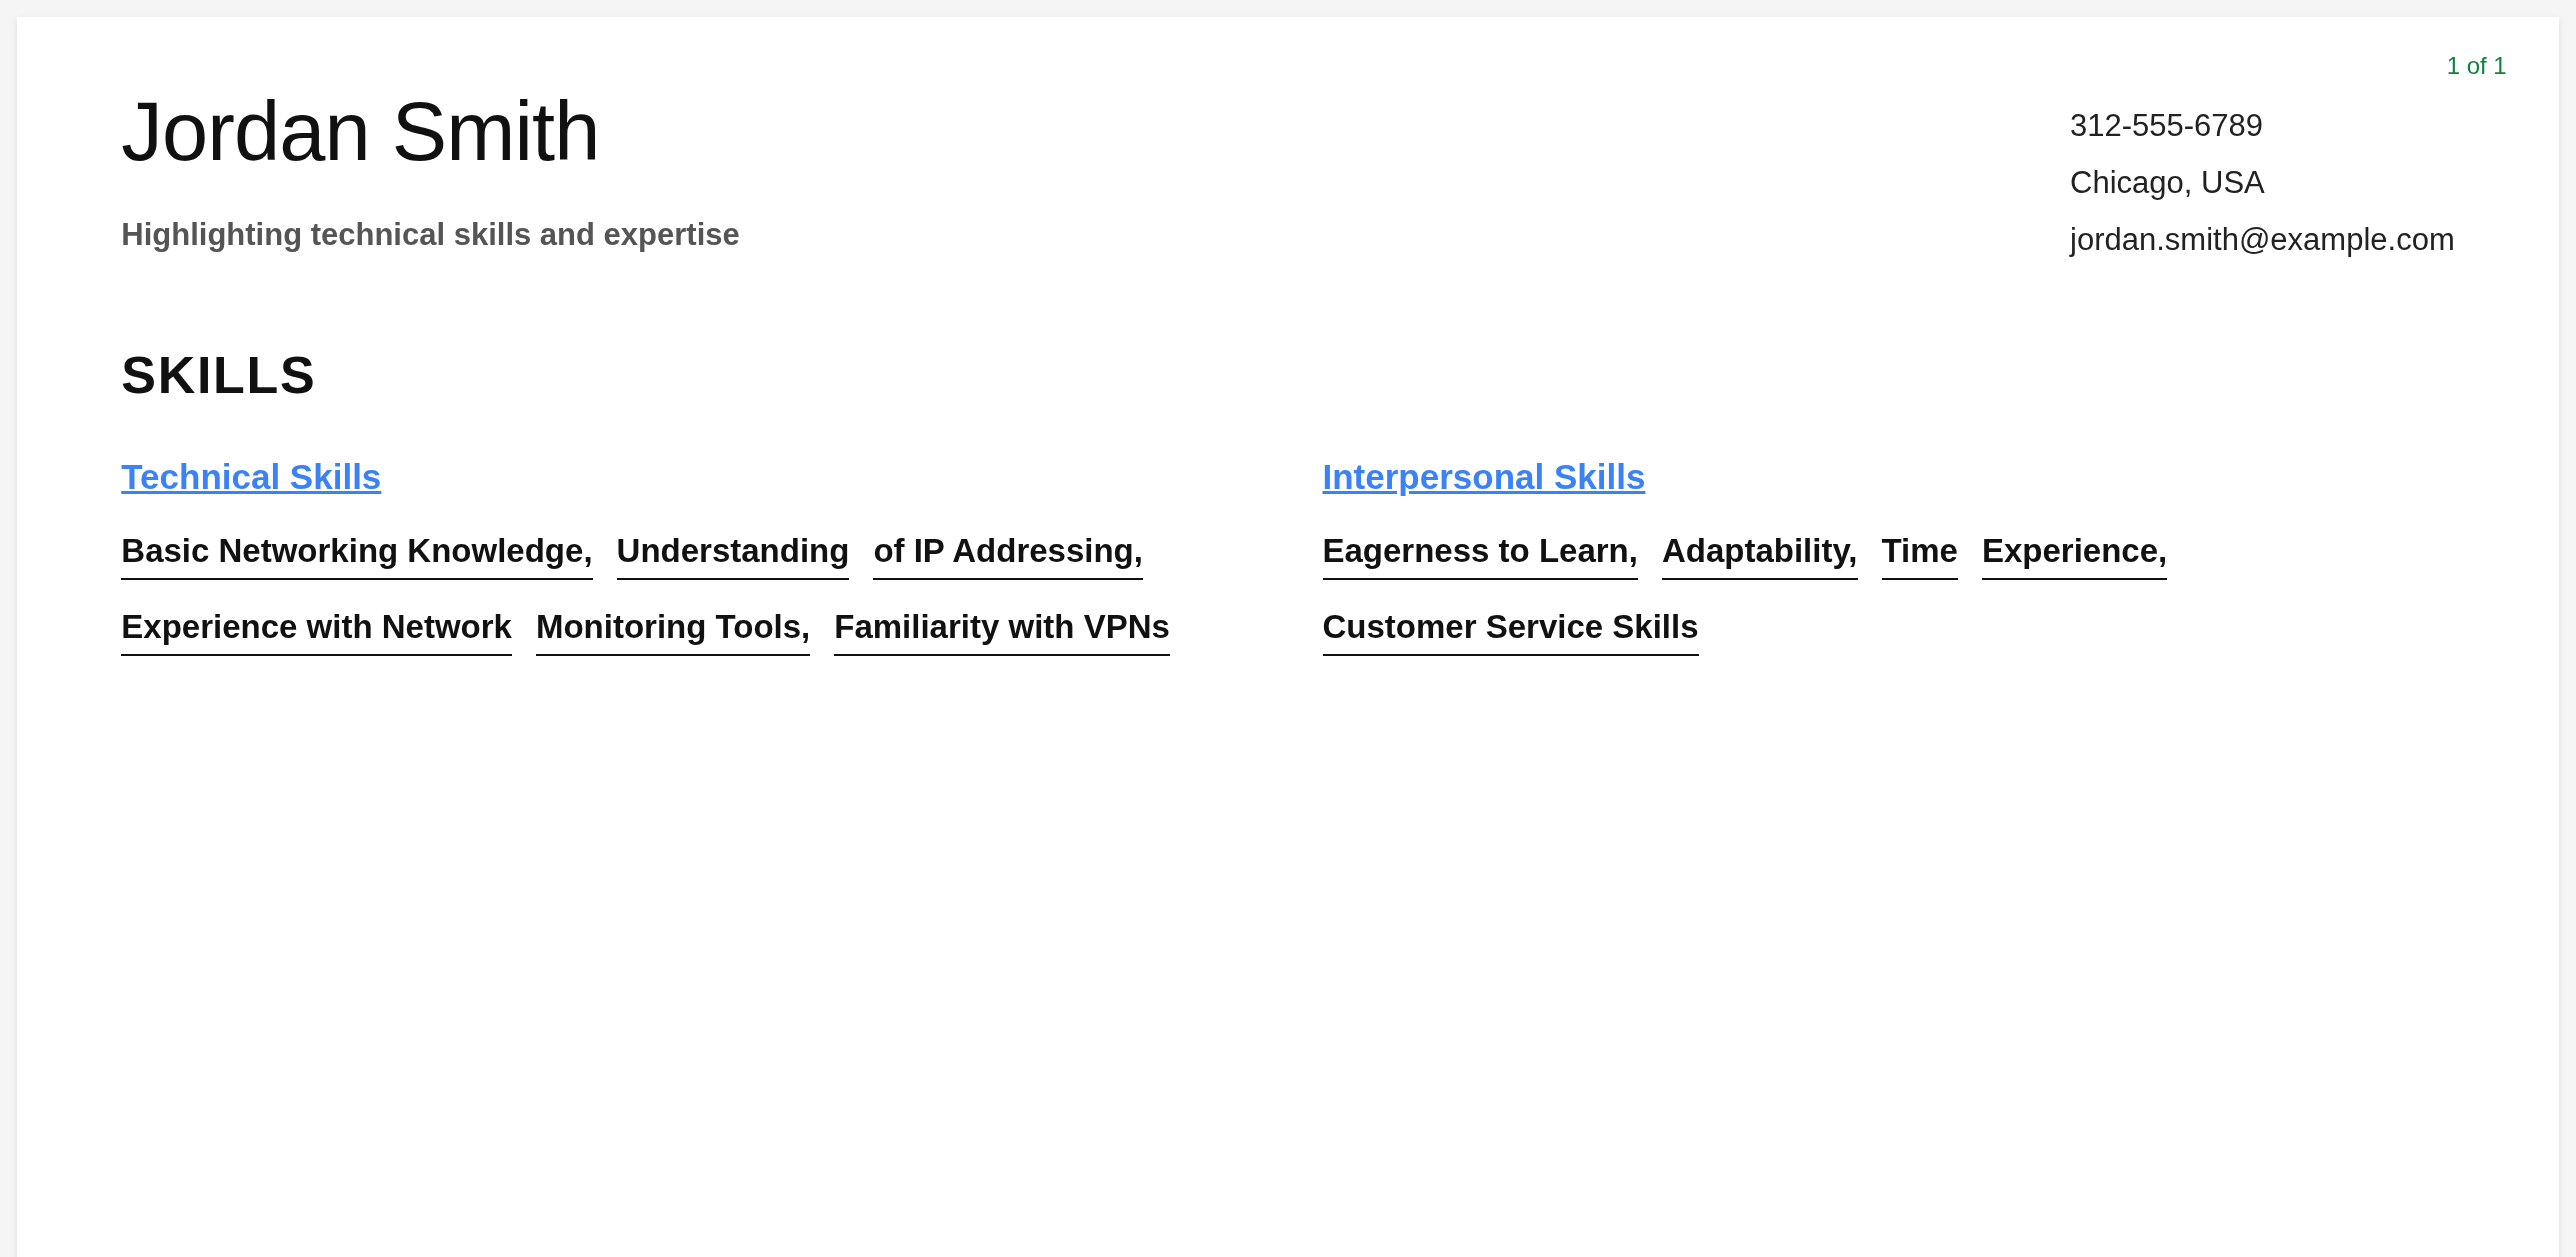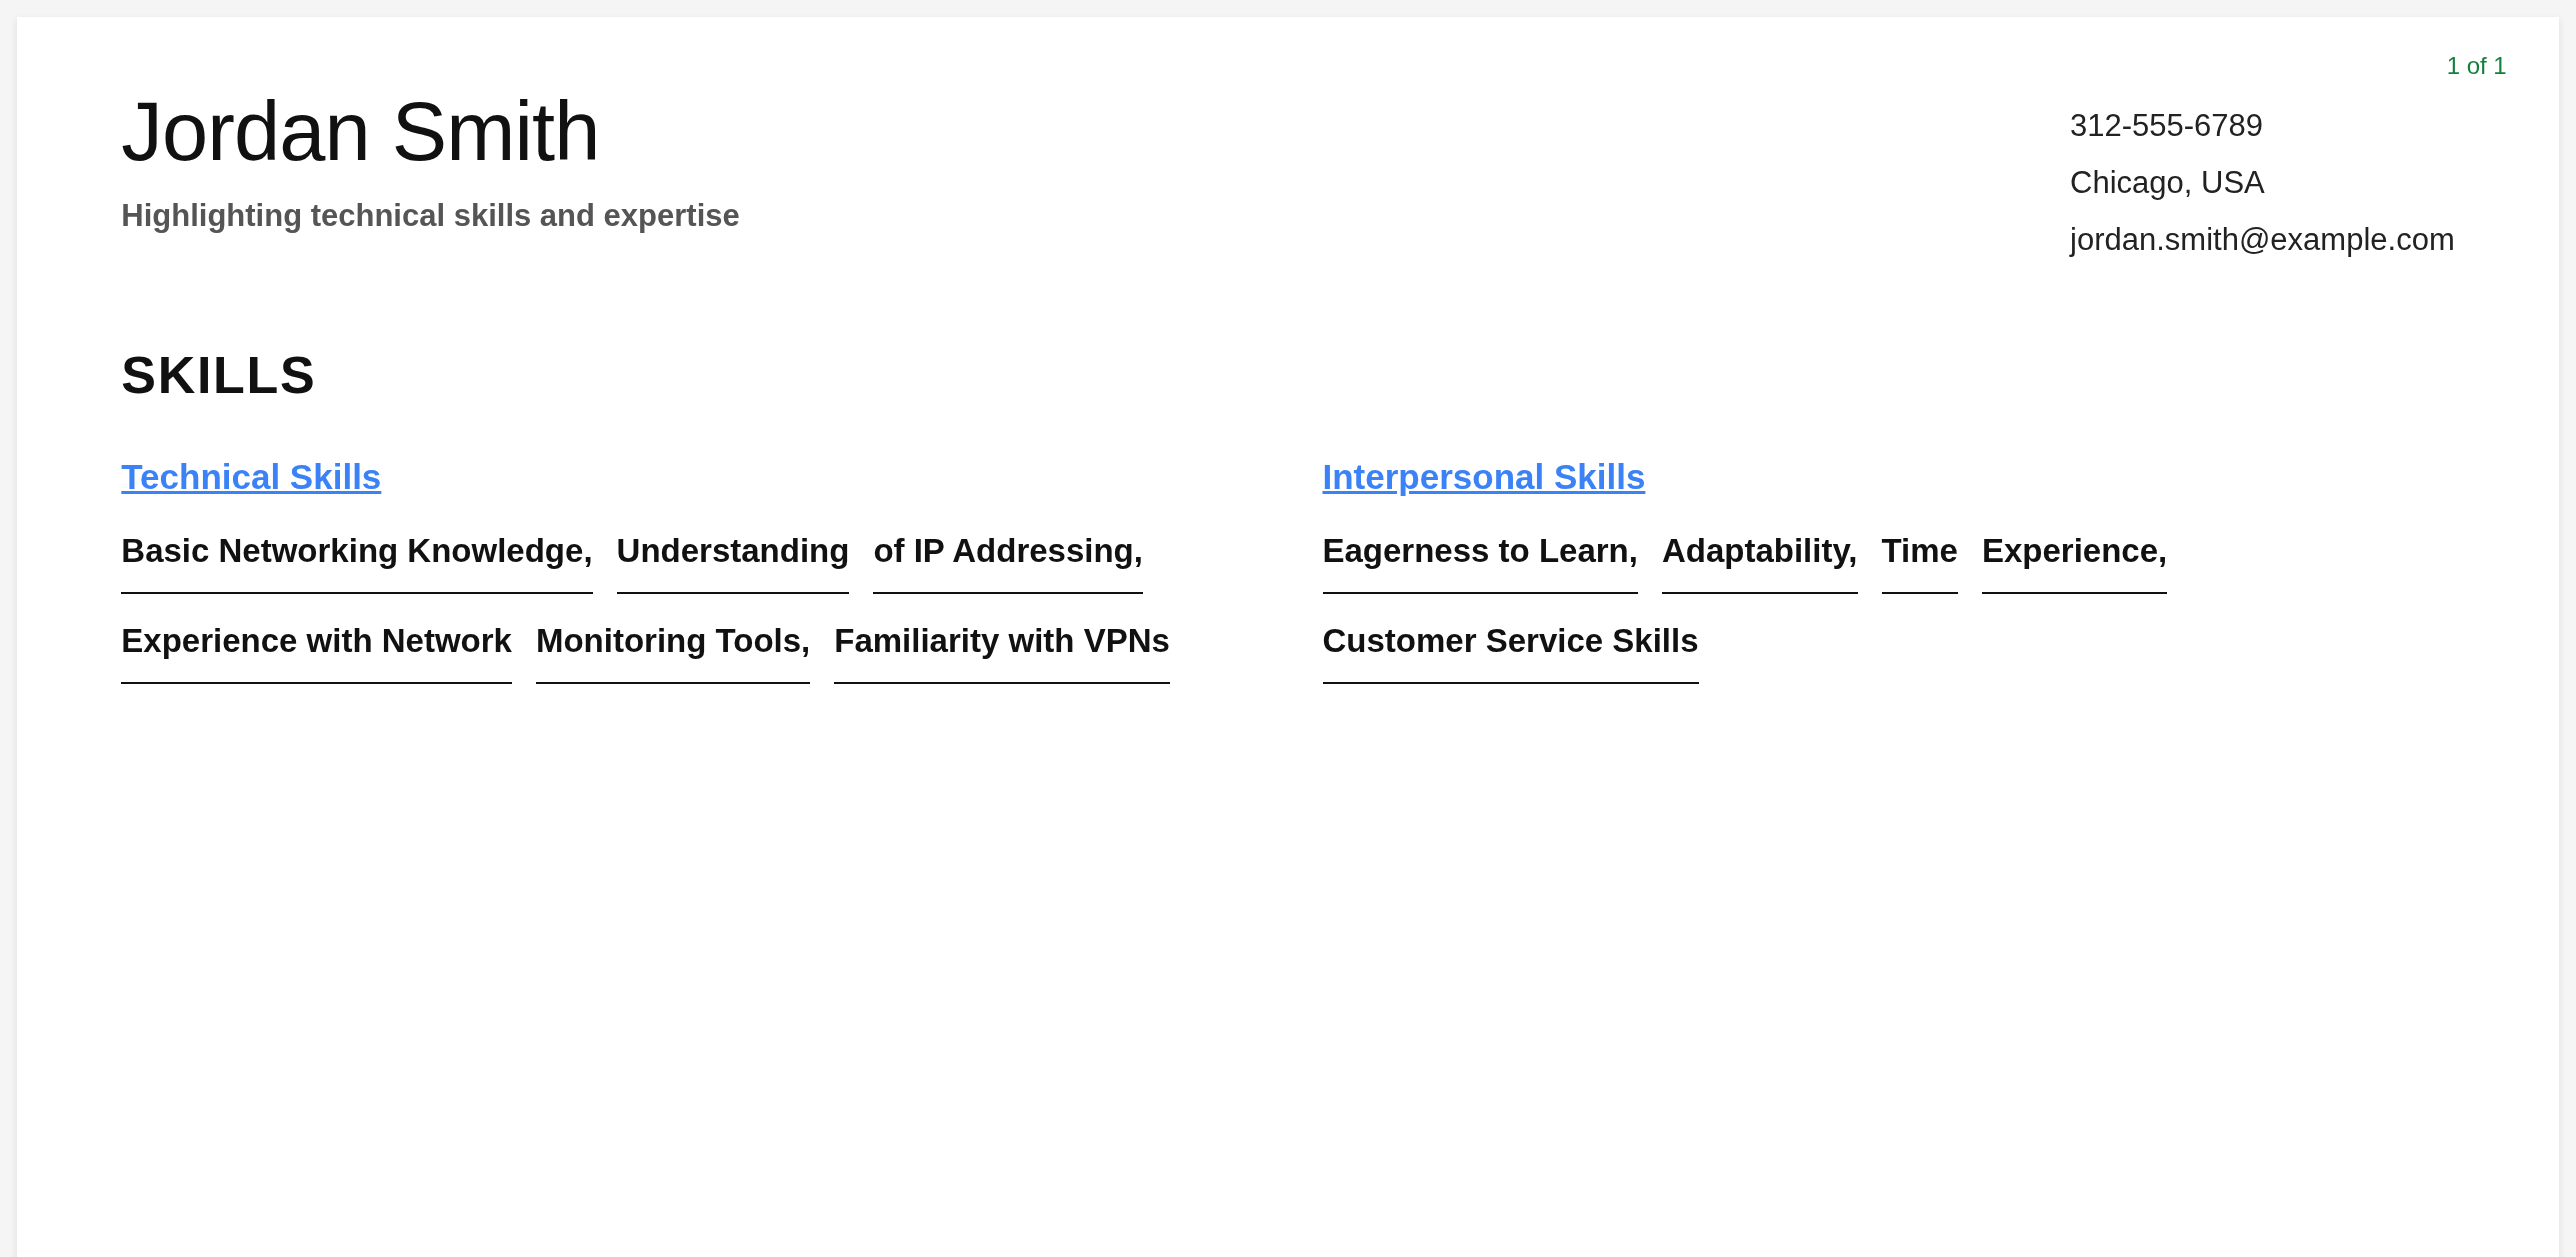--- a/index.html
+++ b/index.html
@@ -46,21 +46,21 @@
 
     .name-tagline {
       flex: 1;
     }
 
     .candidate-name {
       font-size: 83px;
       font-weight: 300;
       color: #111;
       line-height: 1.1;
-      margin-bottom: 20px;
+      margin-bottom: 39px;
       letter-spacing: -0.9px;
     }
 
     .tagline {
       font-size: 31px;
       color: #555;
       font-weight: 700;
     }
 
     .contact-info {
@@ -101,21 +101,21 @@
       display: flex;
       flex-wrap: wrap;
       gap: 0;
     }
 
     .skill-item {
       font-size: 33px;
       font-weight: 700;
       color: #111;
       border-bottom: 2.6px solid #111;
-      padding-bottom: 22px;
+      padding-bottom: 8px;
       margin-right: 24px;
       margin-bottom: 28px;
       white-space: nowrap;
     }
 
     .skill-item:last-child {
       margin-right: 0;
     }
 
     .skills-section {

